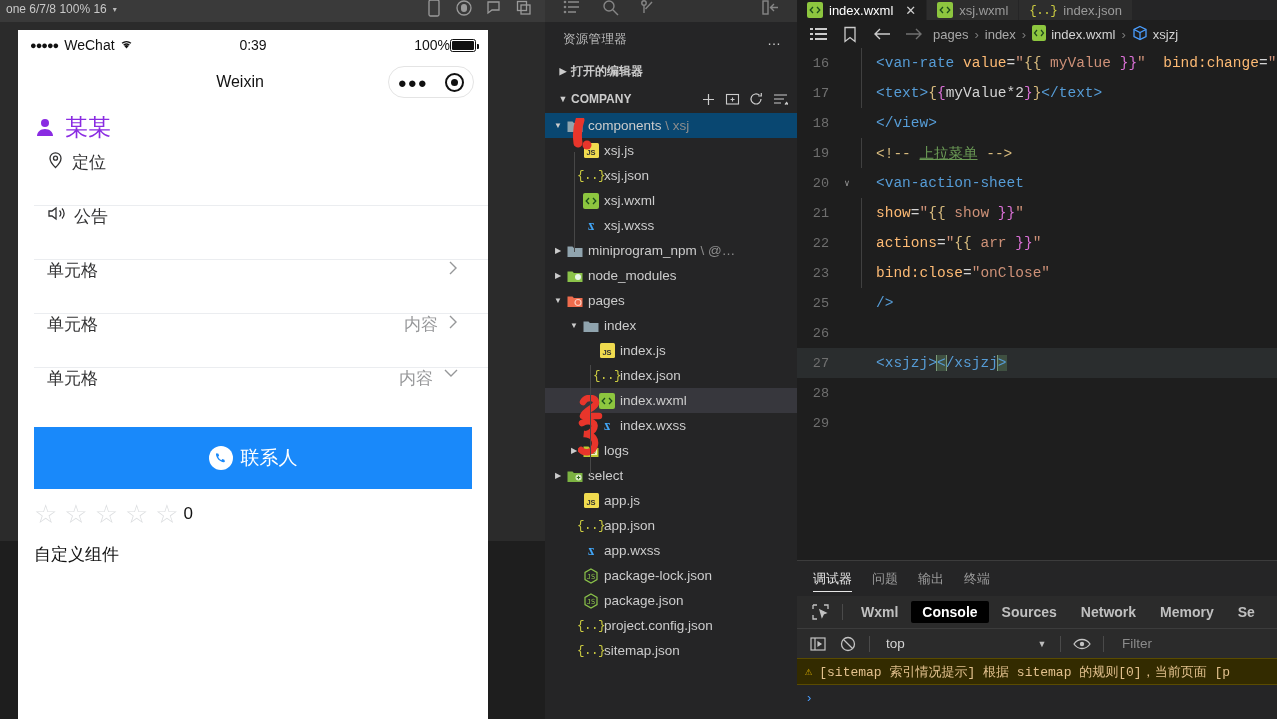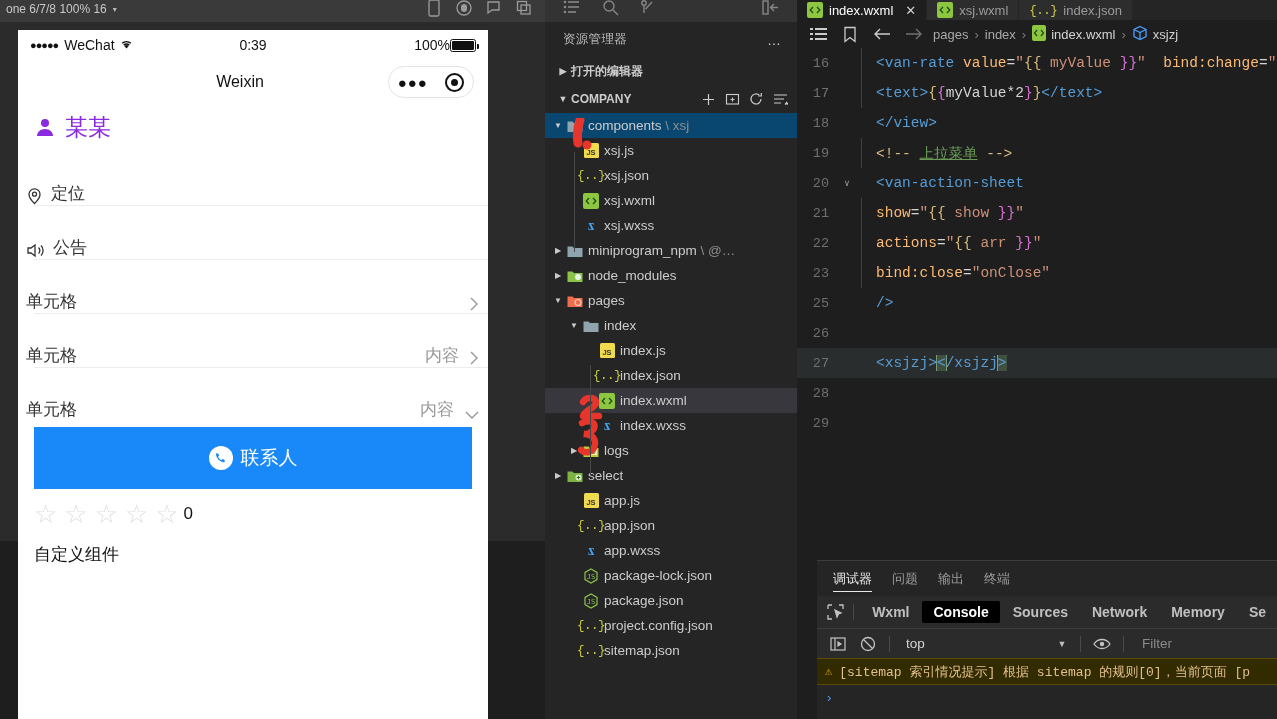--- a/index.html
+++ b/index.html
@@ -71,21 +71,21 @@
   .vbtn .phone-ico {
     width: 24px; height: 24px; border-radius: 50%; background: #fff; color: #1989fa;
     display:flex; align-items:center; justify-content:center;
   }
   .cell-name {
     display: flex; align-items: center; gap: 9px; padding: 8px 16px 8px 16px;
     color: #8a2be2; font-size: 23px;
   }
   .cell-name .u-ico { color:#8a2be2; display:flex; }
   .cell {
-    display: flex; align-items: flex-end; padding: 0 8px; min-height: 54px;
+    display: flex; align-items: flex-start; padding: 0 29px; min-height: 54px;
     font-size: 17px; color: #323233; background: #fff; position: relative;
   }
   .cell + .cell::before, .cell.div::before {
     content:''; position:absolute; left:16px; right:0; top:0; height:1px; background:#ebedf0;
   }
   .cell .c-ico { margin-right: 8px; display:flex; align-items:center; color:#323233; }
   .cell .c-title { flex: 1; }
   .cell .c-value { color: #969799; font-size: 17px; margin-right: 10px; }
   .cell .c-arrow { color: #969799; font-size: 15px; display:flex; }
   .rate-row { display:flex; align-items:center; gap: 7px; padding: 6px 16px 4px 16px; }
@@ -173,21 +173,21 @@
   .st  { color: #ce9178; }
   .br1 { color: #d7ba7d; }
   .br2 { color: #da70d6; }
   .vr  { color: #ce9178; }
   .cm  { color: #6a9955; }
   .cm-b{ color: #d7ba7d; }
   .wh  { color: #d4d4d4; }
   .sel-box { background: rgba(88,124,88,.45); outline: 1px solid #7a9a7a; }
 
   
-  .devtools { height: 159px; background: #252526; border-top: 1px solid #3c3c3c; flex: none; display:flex; flex-direction:column;margin-left:20px; }
+  .devtools { height: 159px; background: #252526; border-top: 1px solid #3c3c3c; flex: none; display:flex; flex-direction:column; }
   .dt-tabs { height: 35px; display: flex; align-items: center; gap: 20px; padding: 0 16px; font-size: 13px; }
   .dt-tabs .dt { color: #9b9b9b; position: relative; height: 35px; display:flex; align-items:center; }
   .dt-tabs .dt.active { color: #e7e7e7; }
   .dt-tabs .dt.active::after { content:''; position:absolute; left:0; right:0; bottom:4px; height:1px; background:#e7e7e7; }
   .dt-sub { height: 32px; display:flex; align-items:center; gap: 2px; background:#2b2b2b; padding-left: 8px; }
   .dt-sub .pick { width: 30px; display:flex; align-items:center; justify-content:center; color:#c3c3c3; }
   .dt-sub .bar { width:1px; height:16px; background:#4a4a4a; margin:0 5px; }
   .dt-sub .p { padding: 3px 11px; font-size: 14px; color: #c0c0c0; border-radius: 2px; font-weight: bold; }
   .dt-sub .p.active { background: #000000; color: #ffffff; }
   .dt-bar2 { height: 30px; display:flex; align-items:center; gap: 4px; background:#2b2b2b; padding-left: 8px; border-top:1px solid #3c3c3c;}

